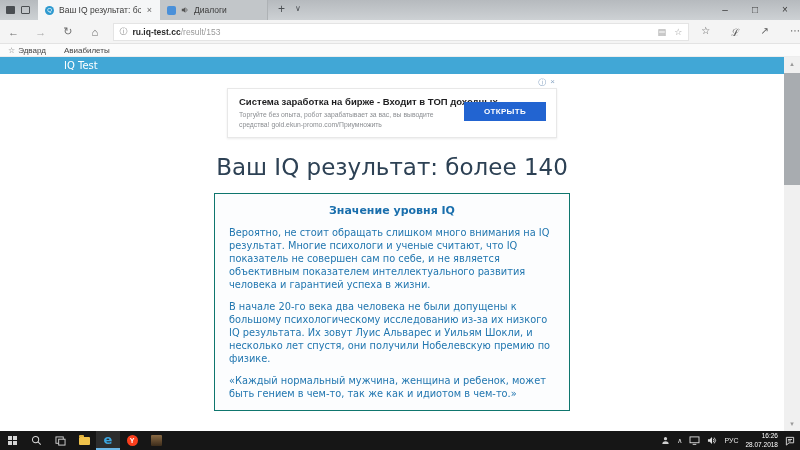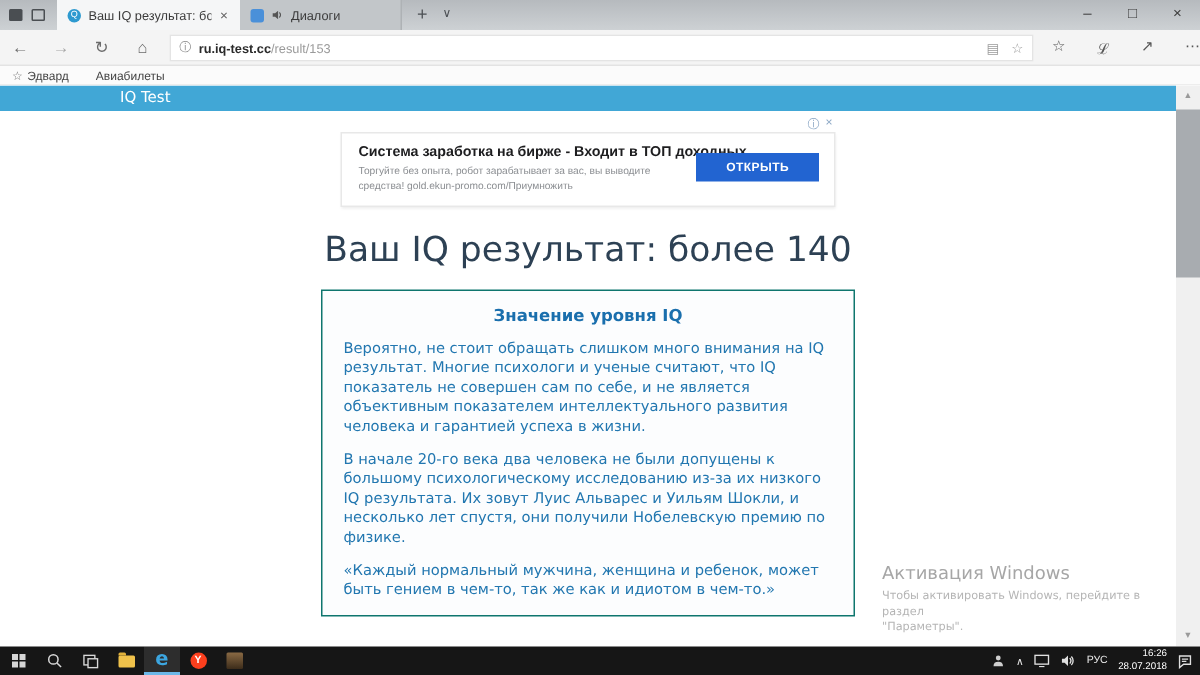--- a/index.html
+++ b/index.html
@@ -35,21 +35,21 @@
   .chrome-icons { margin-left:12px; display:flex; gap:21px; color:#555; font-size:10px; }
 
   .bookmarksbar { height:13px; background:#fbfbfb; display:flex; align-items:center; gap:18px; padding-left:8px; font-size:8px; color:#444; border-bottom:1px solid #ededed; }
   .bm-item { display:flex; align-items:center; gap:3px; }
   .bm-star { color:#777; font-size:8px; }
 
   
   .viewport { position:relative; height:374px; background:#fff; overflow:hidden; }
   .page-content { margin-right:16px; height:100%; overflow:hidden; }
 
-  .site-header { height:17px; background:#41a7d6; color:#fff; font-size:10px; line-height:17px; padding-left:80px; font-weight:500; font-family:"DejaVu Sans", sans-serif; }
+  .site-header { height:17px; background:#41a7d6; color:#fff; font-size:10px; line-height:17px; padding-left:64px; font-weight:500; font-family:"DejaVu Sans", sans-serif; }
 
   .ad-wrap { position:relative; width:330px; margin:14px auto 0 auto; }
   .ad-badges { position:absolute; top:-11px; right:2px; font-size:8px; color:#8aa6c4; display:flex; gap:4px; }
   .ad-card { position:relative; background:#fff; border:1px solid #e8e8e8; box-shadow:0 1px 2px rgba(0,0,0,.08); padding:7px 92px 7px 11px; min-height:44px; }
   .ad-title { font-size:9.5px; font-weight:bold; color:#1d1d1f; line-height:1.25; white-space:nowrap; }
   .ad-desc { font-size:6.8px; color:#8b8e92; line-height:1.45; margin-top:2px; width:225px; }
   .ad-btn { position:absolute; right:10px; top:13px; background:#2264d1; color:#fff; font-size:8px; font-weight:bold; padding:5px 20px; letter-spacing:.3px; }
 
   .result-heading { margin-top:16px; text-align:center; font-family:"DejaVu Sans", sans-serif; font-size:23px; font-weight:normal; color:#2d4154; }
 
@@ -168,27 +168,20 @@
 
       <div class="info-box">
         <div class="box-title">Значение уровня IQ</div>
         <p>Вероятно, не стоит обращать слишком много внимания на IQ результат. Многие психологи и ученые считают, что IQ показатель не совершен сам по себе, и не является объективным показателем интеллектуального развития человека и гарантией успеха в жизни.</p>
         <p>В начале 20-го века два человека не были допущены к большому психологическому исследованию из-за их низкого IQ результата. Их зовут Луис Альварес и Уильям Шокли, и несколько лет спустя, они получили Нобелевскую премию по физике.</p>
         <p>«Каждый нормальный мужчина, женщина и ребенок, может быть гением в чем-то, так же как и идиотом в чем-то.»</p>
       </div>
 
     </div>
 
-    <div class="activation">
-      <div class="act-title">Активация Windows</div>
-      <div class="act-sub">
-        <span>Чтобы активировать Windows, перейдите в раздел</span><br>
-        <span>"Параметры".</span>
-      </div>
-    </div>
 
     <div class="scrollbar">
       <span class="sb-arrow">▴</span>
       <div class="sb-thumb"></div>
       <span class="sb-arrow down">▾</span>
     </div>
   </div>
 
   <div class="taskbar">
     <div class="tb-slot">

